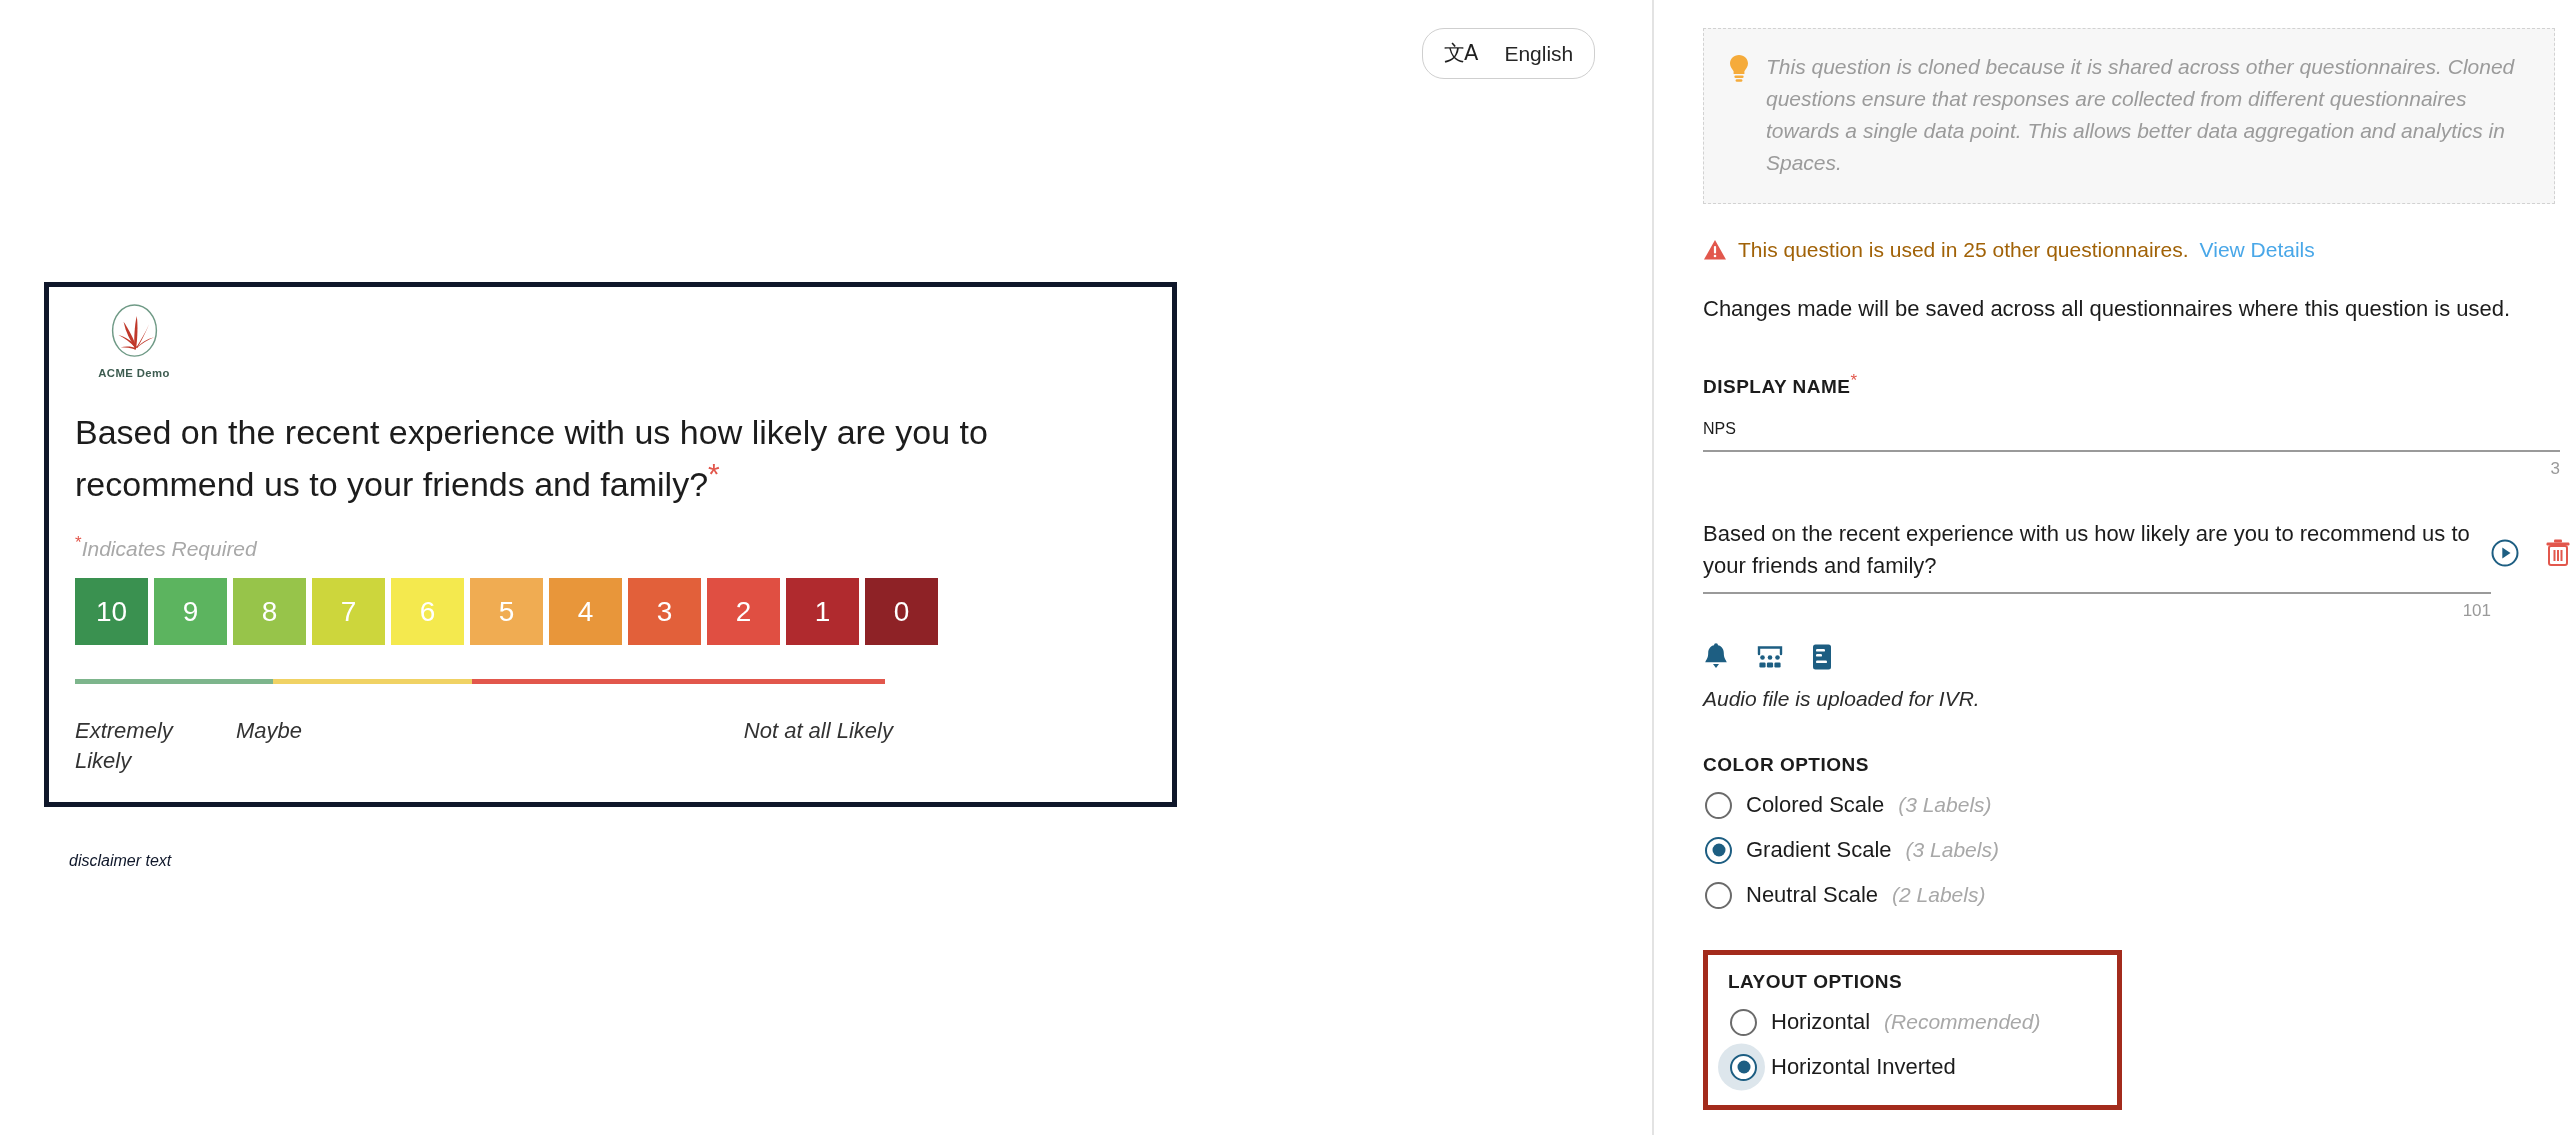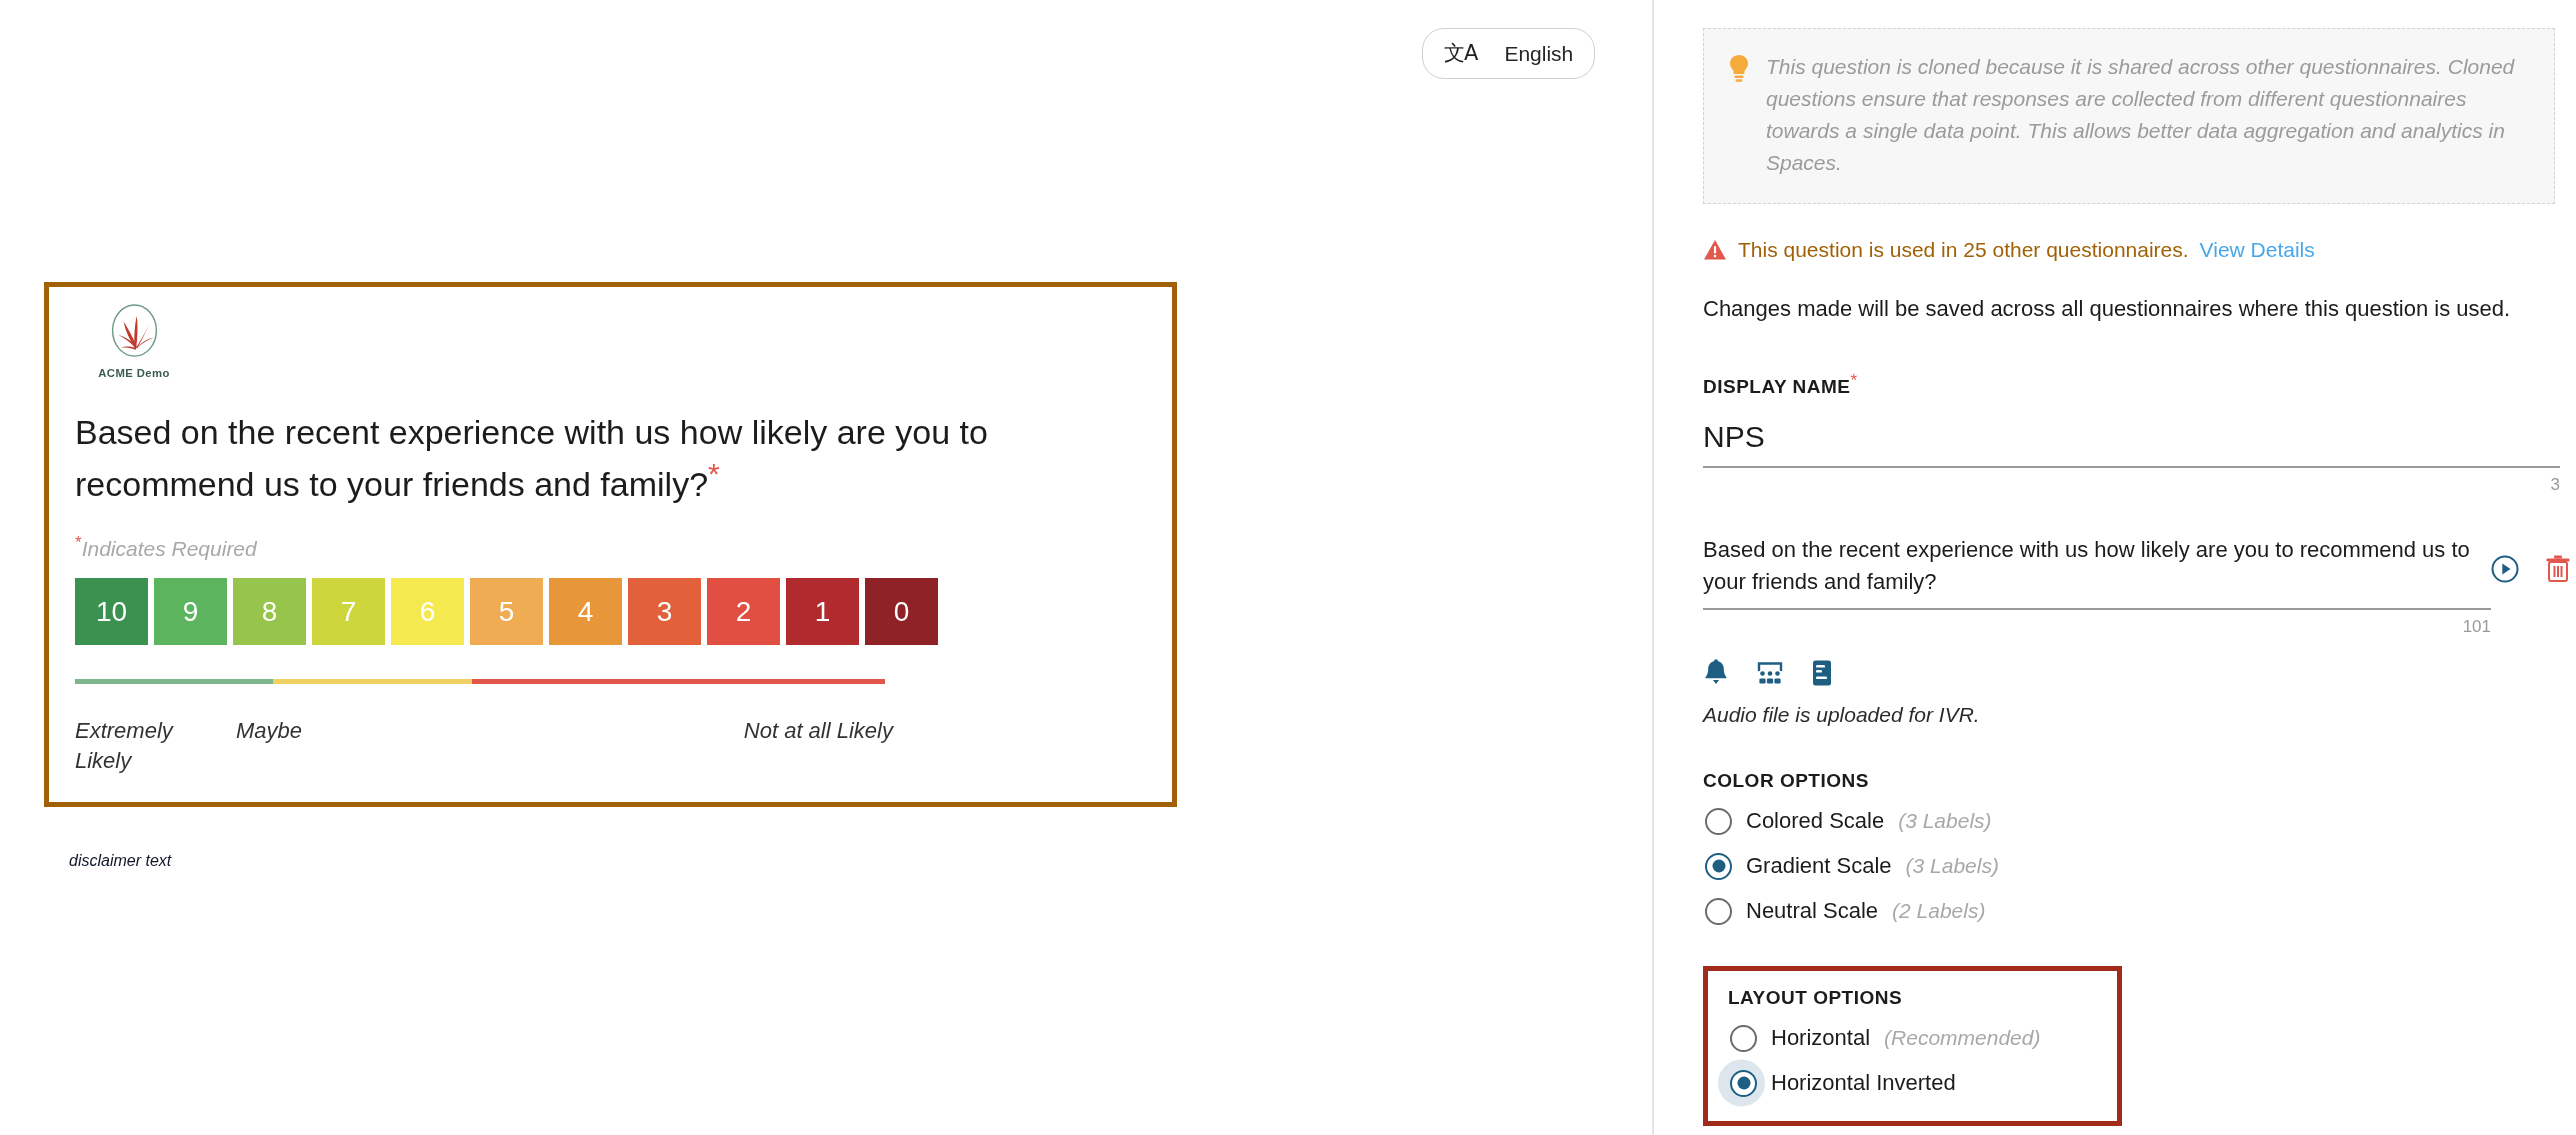--- a/index.html
+++ b/index.html
@@ -34,21 +34,21 @@
     font-size: 21px; color: #1f1f1f; line-height: 1;
     font-family: "DejaVu Sans", sans-serif;
     letter-spacing: -1px;
   }
   .lang-pill .label { font-size: 21px; color: #262626; }
 
   .survey-card {
     position: absolute;
     left: 44px; top: 282px;
     width: 1133px; height: 525px;
-    border: 5px solid #a16207;
+    border: 5px solid #0f172a;
     background: #fff;
   }
 
   .logo-wrap { position: absolute; left: 32px; top: 10px; width: 106px; text-align: center; }
   .logo-mark { width: 73px; height: 73px; margin: 0 auto; display:block; }
   .logo-text {
     font-size: 11.3px; font-weight: 700; color: #3d5c50;
     letter-spacing: 0.4px; margin-top: -3px;
     font-family: "Liberation Sans", sans-serif;
   }
@@ -127,21 +127,21 @@
   }
 
   .field-label {
     margin-top: 49px;
     font-size: 19px; font-weight: 700; color: #1c1c1c; letter-spacing: 0.5px;
   }
   .field-label .req { color: #e2574c; vertical-align: super; font-size: 17px; font-weight: 400; }
 
   .text-field {
     margin-top: 22px;
-    font-size: 30px; color: #1c1c1c;
+    font-size: 16px; color: #1c1c1c;
     padding-bottom: 12px;
     border-bottom: 2px solid #9a9a9a;
     width: 857px;
     cursor: text;
   }
   .char-count {
     width: 857px; text-align: right;
     font-size: 17px; color: #9a9a9a; margin-top: 7px;
   }
 

